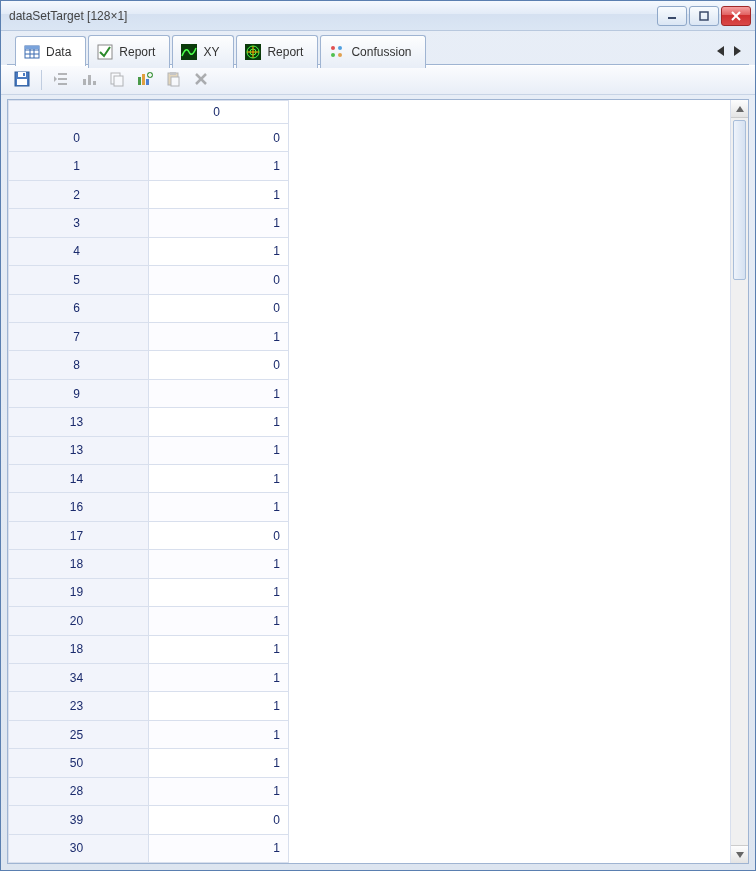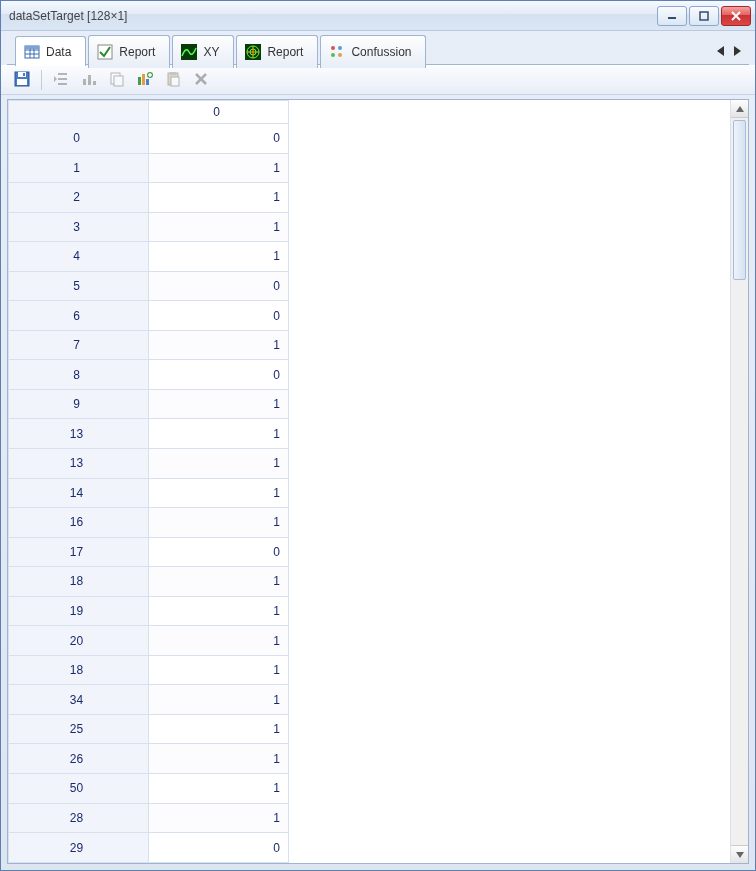--- a/index.html
+++ b/index.html
@@ -410,38 +410,42 @@
             </tr>
             <tr>
               <td class="rowhdr">18</td>
               <td class="valcell">1</td>
             </tr>
             <tr>
               <td class="rowhdr">34</td>
               <td class="valcell">1</td>
             </tr>
             <tr>
+              <td class="rowhdr">23</td>
+              <td class="valcell">1</td>
+            </tr>
+            <tr>
               <td class="rowhdr">25</td>
               <td class="valcell">1</td>
             </tr>
             <tr>
-              <td class="rowhdr">26</td>
-              <td class="valcell">1</td>
-            </tr>
-            <tr>
               <td class="rowhdr">50</td>
               <td class="valcell">1</td>
             </tr>
             <tr>
               <td class="rowhdr">28</td>
               <td class="valcell">1</td>
             </tr>
             <tr>
-              <td class="rowhdr">29</td>
-              <td class="valcell">0</td>
+              <td class="rowhdr">39</td>
+              <td class="valcell">0</td>
+            </tr>
+            <tr>
+              <td class="rowhdr">30</td>
+              <td class="valcell">1</td>
             </tr>
           </tbody>
       </table>
       <div class="grid-blank"></div>
     </div>
     <div class="vscroll">
       <div class="arrow">
         <svg width="8" height="6">
             <polygon points="4,0 8,6 0,6" fill="#666"></polygon>
           </svg>

